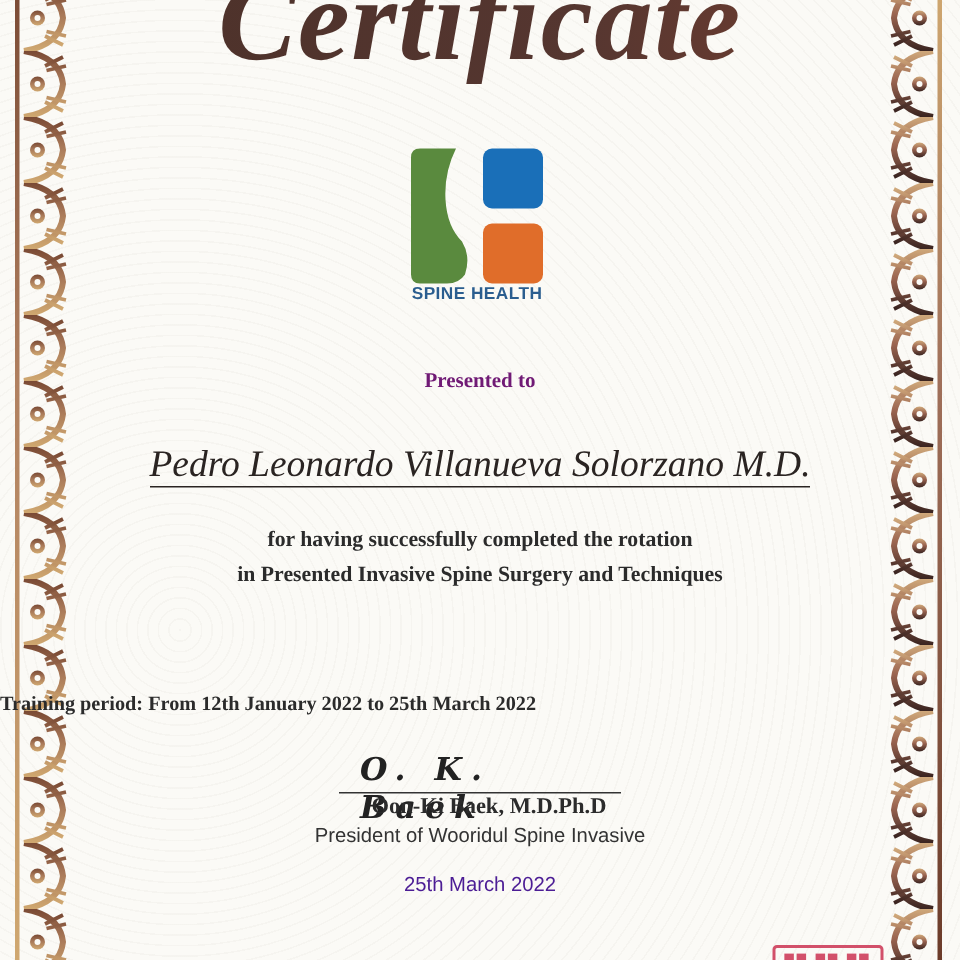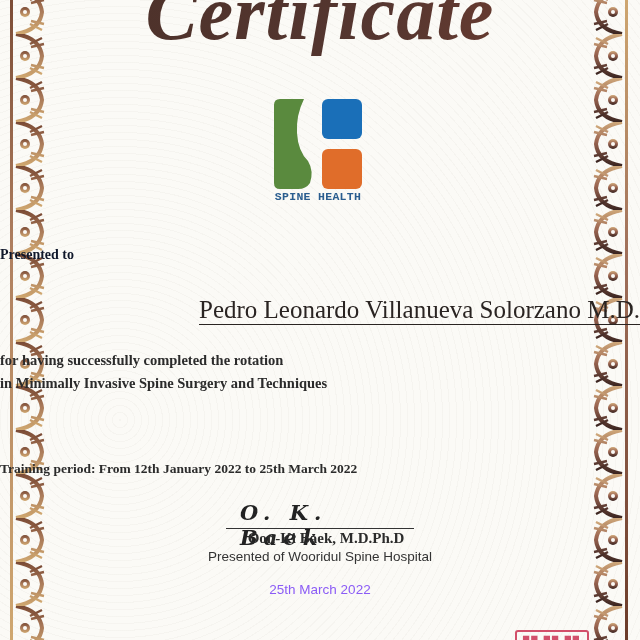--- a/index.html
+++ b/index.html
@@ -31,34 +31,34 @@
   .title {
     position:absolute; left:0; right:0; top:-32px; text-align:center;
     font-family:"Liberation Serif", "DejaVu Serif", serif;
     font-style:italic; font-weight:bold; font-size:78px; letter-spacing:1px;
     background:linear-gradient(90deg,#4a3028 0%, #553630 60%, #7a4030 100%);
     -webkit-background-clip:text; background-clip:text; color:transparent;
   }
   .logo { position:absolute; left:270px; top:95px; width:96px; height:110px; }
   .logo-text {
     position:absolute; left:258px; top:190px; width:120px; text-align:center;
-    font-family:Liberation Mono, monospace; font-weight:bold;
+    font-family:Liberation Sans, sans-serif; font-weight:bold;
     font-size:11.5px; color:#2a5d8f; letter-spacing:0.3px;
   }
   .presented {
-    position:absolute; left:0; right:0; top:247px; 
-    font-weight:bold; font-size:14px; color:#0f172a;
+    position:absolute; left:0; right:0; top:247px; text-align:center;
+    font-weight:bold; font-size:14px; color:#701a75;
   }
   .recipient {
-    position:absolute; left:0; right:0; top:296px; text-align:right;
-    font-size:25px; color:#2a2422;
+    position:absolute; left:0; right:0; top:296px; text-align:center;
+    font-style:italic; font-size:25px; color:#2a2422;
   }
   .recipient span { border-bottom:1.5px solid #2a2422; padding-bottom:1px; }
   .body-lines {
-    position:absolute; left:0; right:0; top:349px; text-align:left;
+    position:absolute; left:0; right:0; top:349px; text-align:center;
     font-weight:bold; font-size:14.5px; line-height:22.5px; color:#2b2b2b;
   }
   .period {
     position:absolute; left:0; right:0; top:461px; 
     font-weight:bold; font-size:13.5px; color:#2b2b2b;
   }
   .signature {
     position:absolute; left:240px; top:500px; width:170px; height:28px;
     font-family:"DejaVu Serif", serif; font-style:italic; font-weight:bold;
     font-size:21px; color:#222; letter-spacing:6px;
@@ -67,21 +67,21 @@
   .signer-name {
     position:absolute; left:0; right:0; top:530px; text-align:center;
     font-weight:bold; font-size:15px; color:#2b2b2b;padding-left:12px;
   }
   .signer-title {
     position:absolute; left:0; right:0; top:549px; text-align:center;
     font-family:"Liberation Sans", sans-serif; font-size:13.5px; color:#333;
   }
   .date {
     position:absolute; left:0; right:0; top:582px; text-align:center;
-    font-family:"Liberation Sans", sans-serif; font-size:13.5px; color:#8b5cf6;
+    font-family:"Liberation Sans", sans-serif; font-size:13.5px; color:#4c1d95;
   }
   .stamp {
     position:absolute; left:515px; top:630px; width:74px; height:20px;
     border:2px solid #d2506a; border-radius:3px; box-sizing:border-box;
   }
   .stamp span {
     position:absolute; left:6px; top:3px; font-family:"DejaVu Sans", sans-serif;
     font-size:8px; color:#d2506a; letter-spacing:2px;
   }
 </style>
@@ -140,26 +140,26 @@
 <div class="logo-text">SPINE HEALTH</div>
 
 <div class="presented">Presented to</div>
 
 <div class="recipient">
   <span>Pedro Leonardo Villanueva Solorzano M.D.</span>
 </div>
 
 <div class="body-lines">
   <div>for having successfully completed the rotation</div>
-  <div>in Minimally Invasive Spine Surgery and Techniques</div>
+  <div>in Presented Invasive Spine Surgery and Techniques</div>
 </div>
 
 <div class="period">Training period: From 12th January 2022 to 25th March 2022</div>
 
 <div class="signature">O. K. Baek</div>
 <div class="sig-line"></div>
 <div class="signer-name">Oon-Ki Baek, M.D.Ph.D</div>
-<div class="signer-title">Presented of Wooridul Spine Hospital</div>
+<div class="signer-title">President of Wooridul Spine Invasive</div>
 <div class="date">25th March 2022</div>
 
 <div class="stamp">
     <span>▇▇ ▇▇ ▇▇</span>
   </div>
 
 </body></html>

